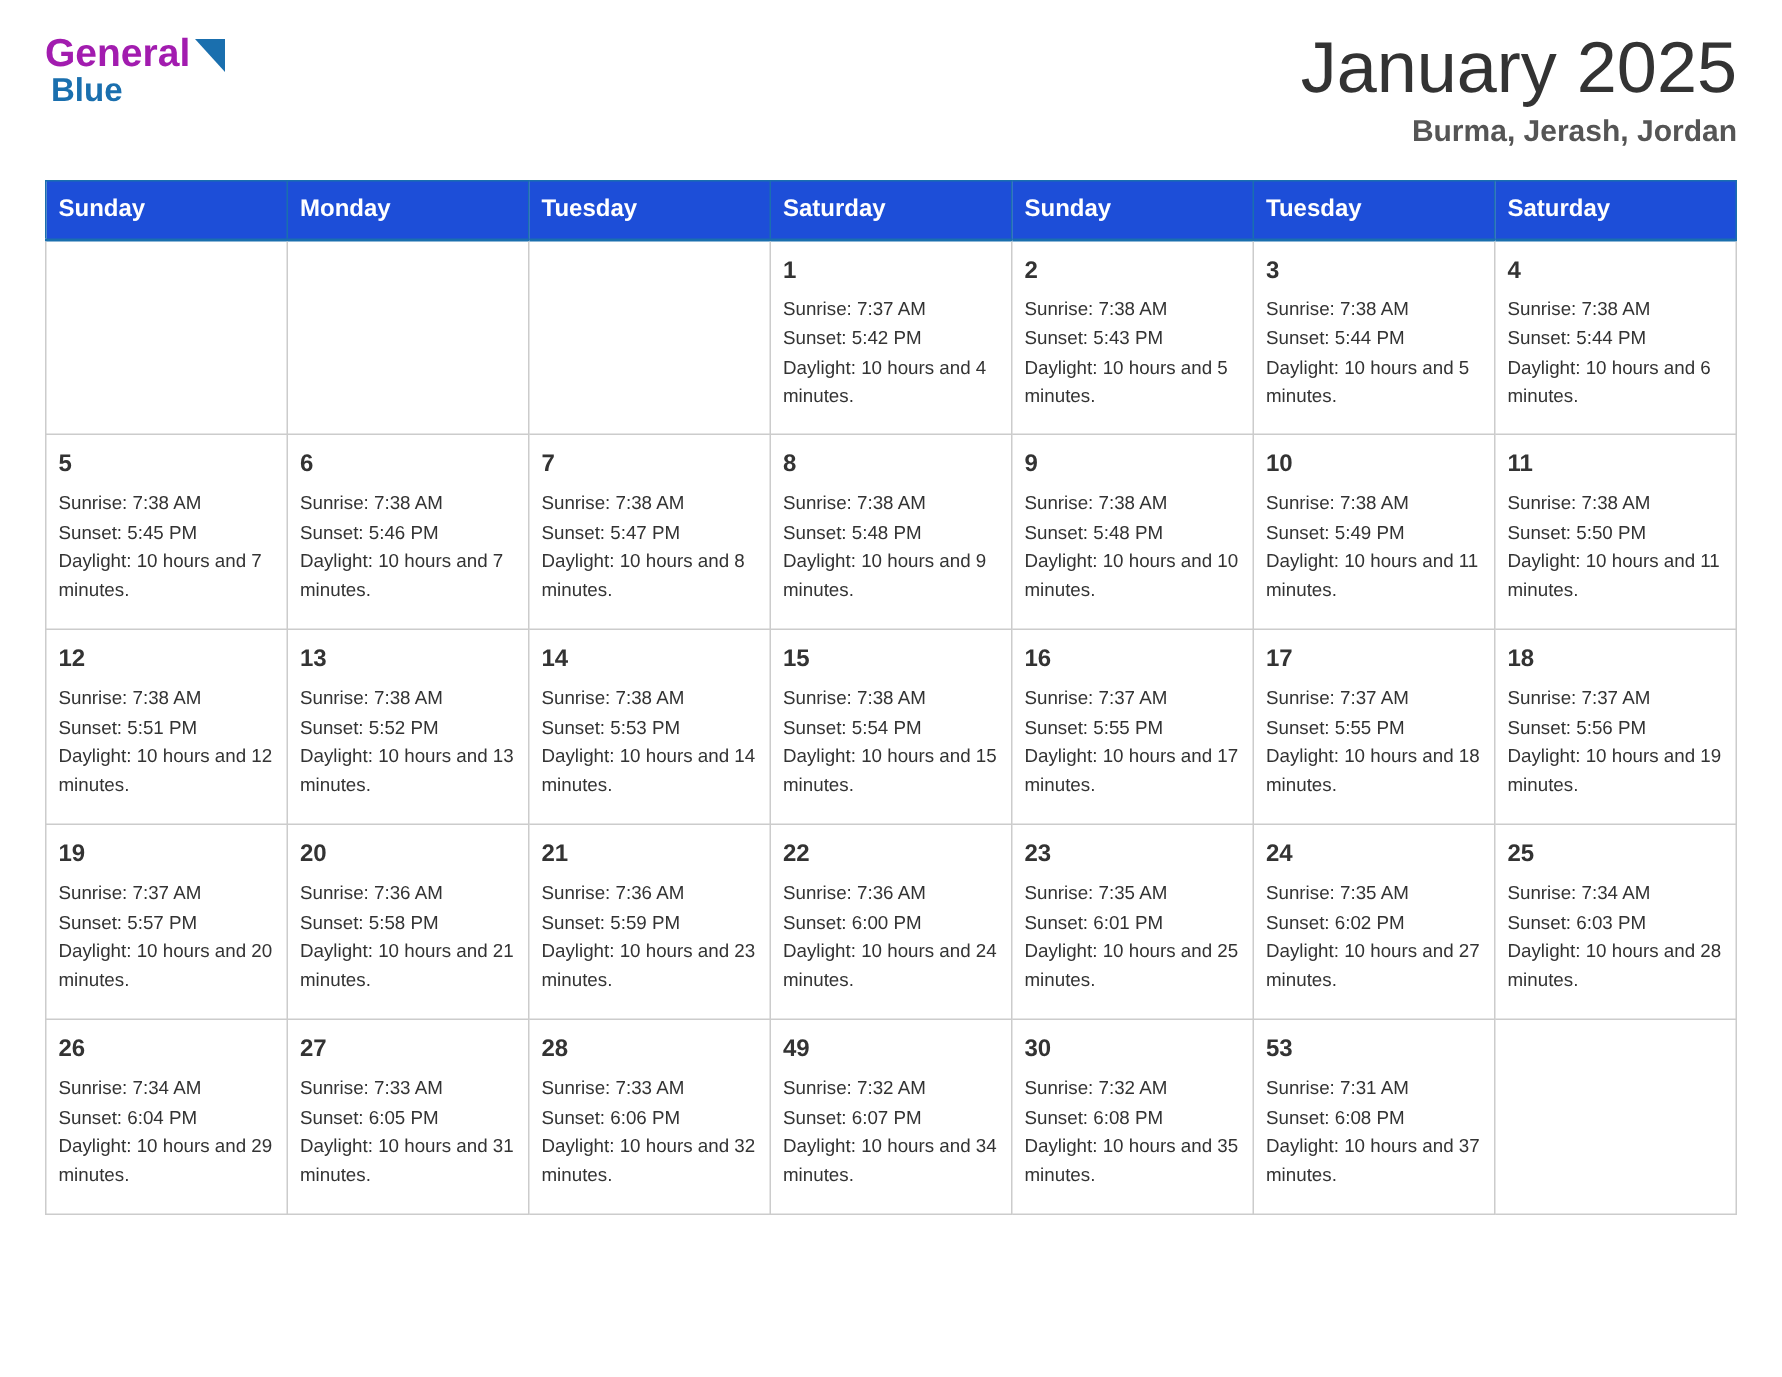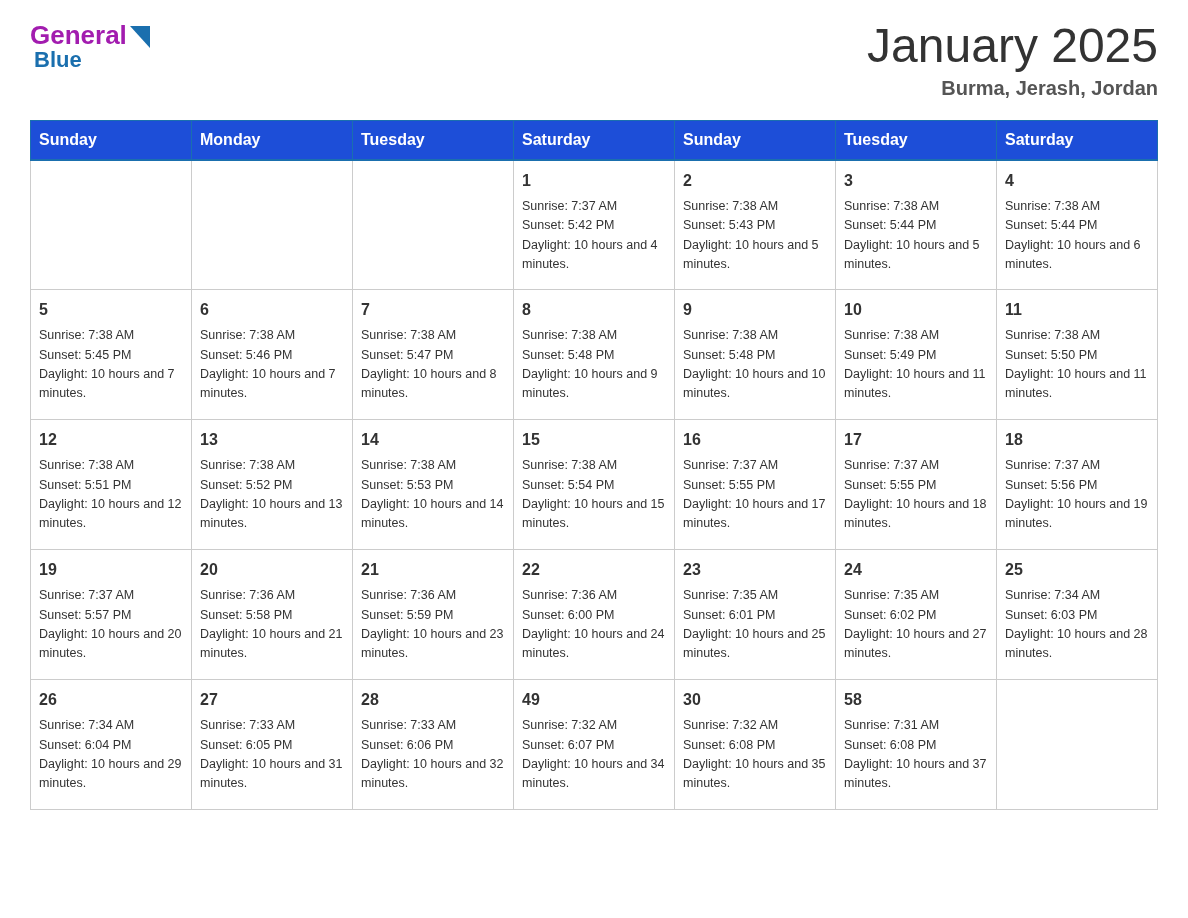--- a/index.html
+++ b/index.html
@@ -268,19 +268,19 @@
         </td>
         <td>
           <span class="day-number">49</span>
           <div class="day-info">Sunrise: 7:32 AM<br>Sunset: 6:07 PM<br>Daylight: 10 hours and 34 minutes.</div>
         </td>
         <td>
           <span class="day-number">30</span>
           <div class="day-info">Sunrise: 7:32 AM<br>Sunset: 6:08 PM<br>Daylight: 10 hours and 35 minutes.</div>
         </td>
         <td>
-          <span class="day-number">58</span>
+          <span class="day-number">53</span>
           <div class="day-info">Sunrise: 7:31 AM<br>Sunset: 6:08 PM<br>Daylight: 10 hours and 37 minutes.</div>
         </td>
         <td class="empty-cell"></td>
       </tr>
     </tbody>
 </table>
 
 </body></html>

